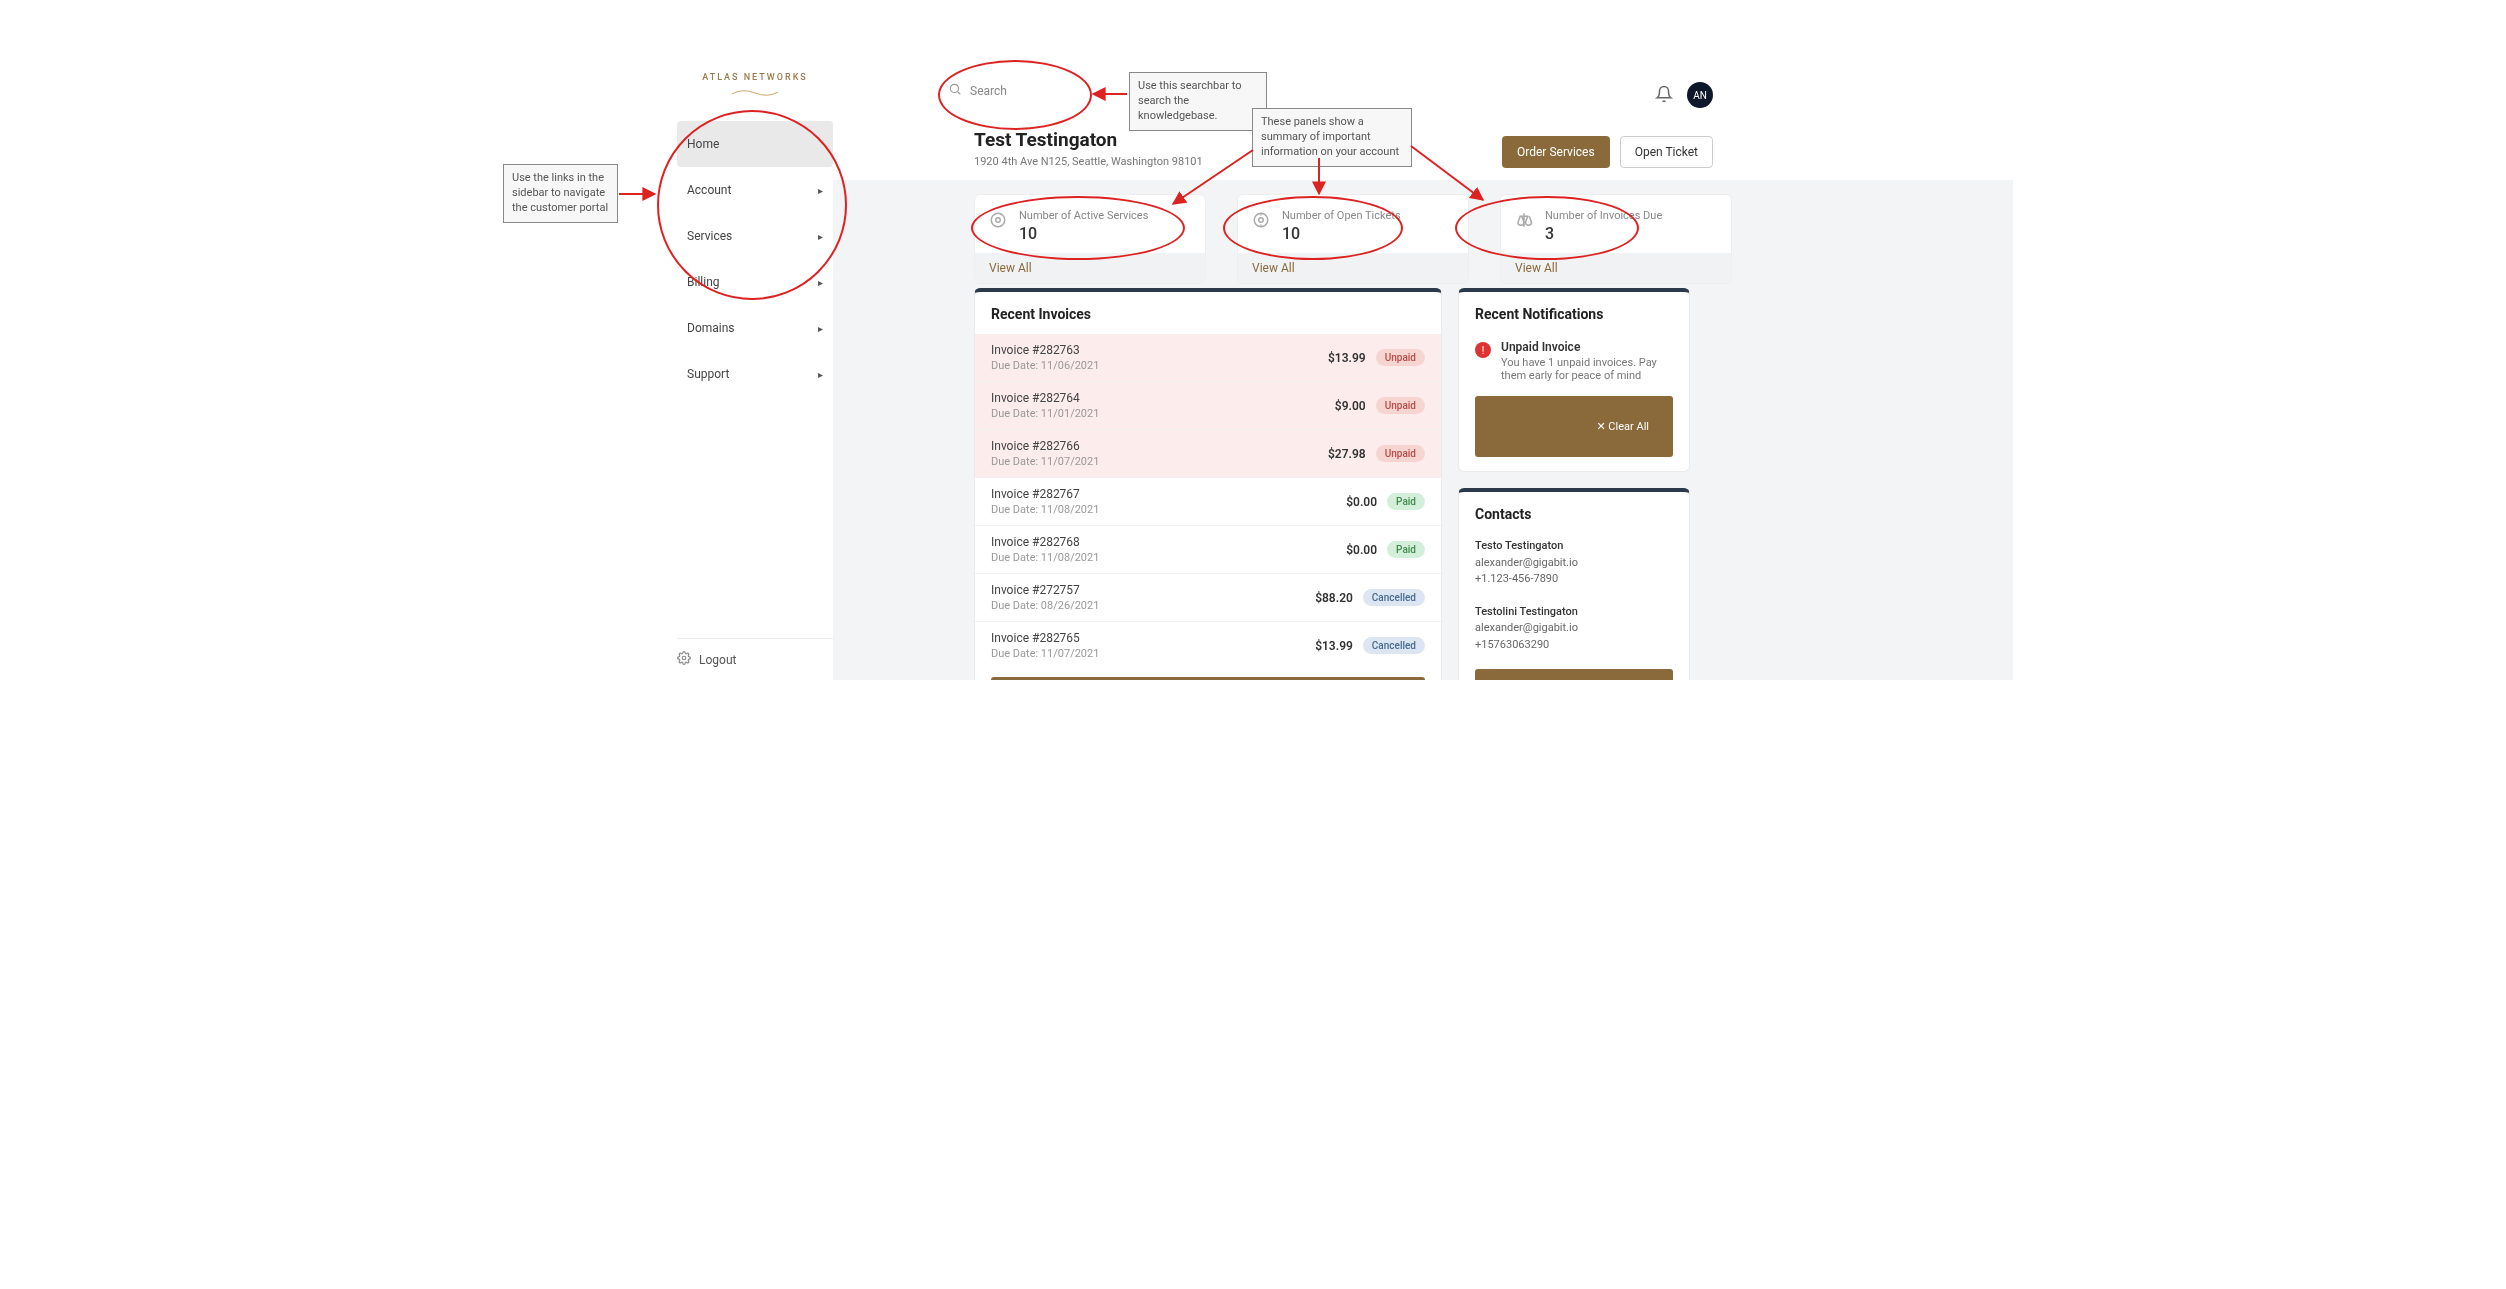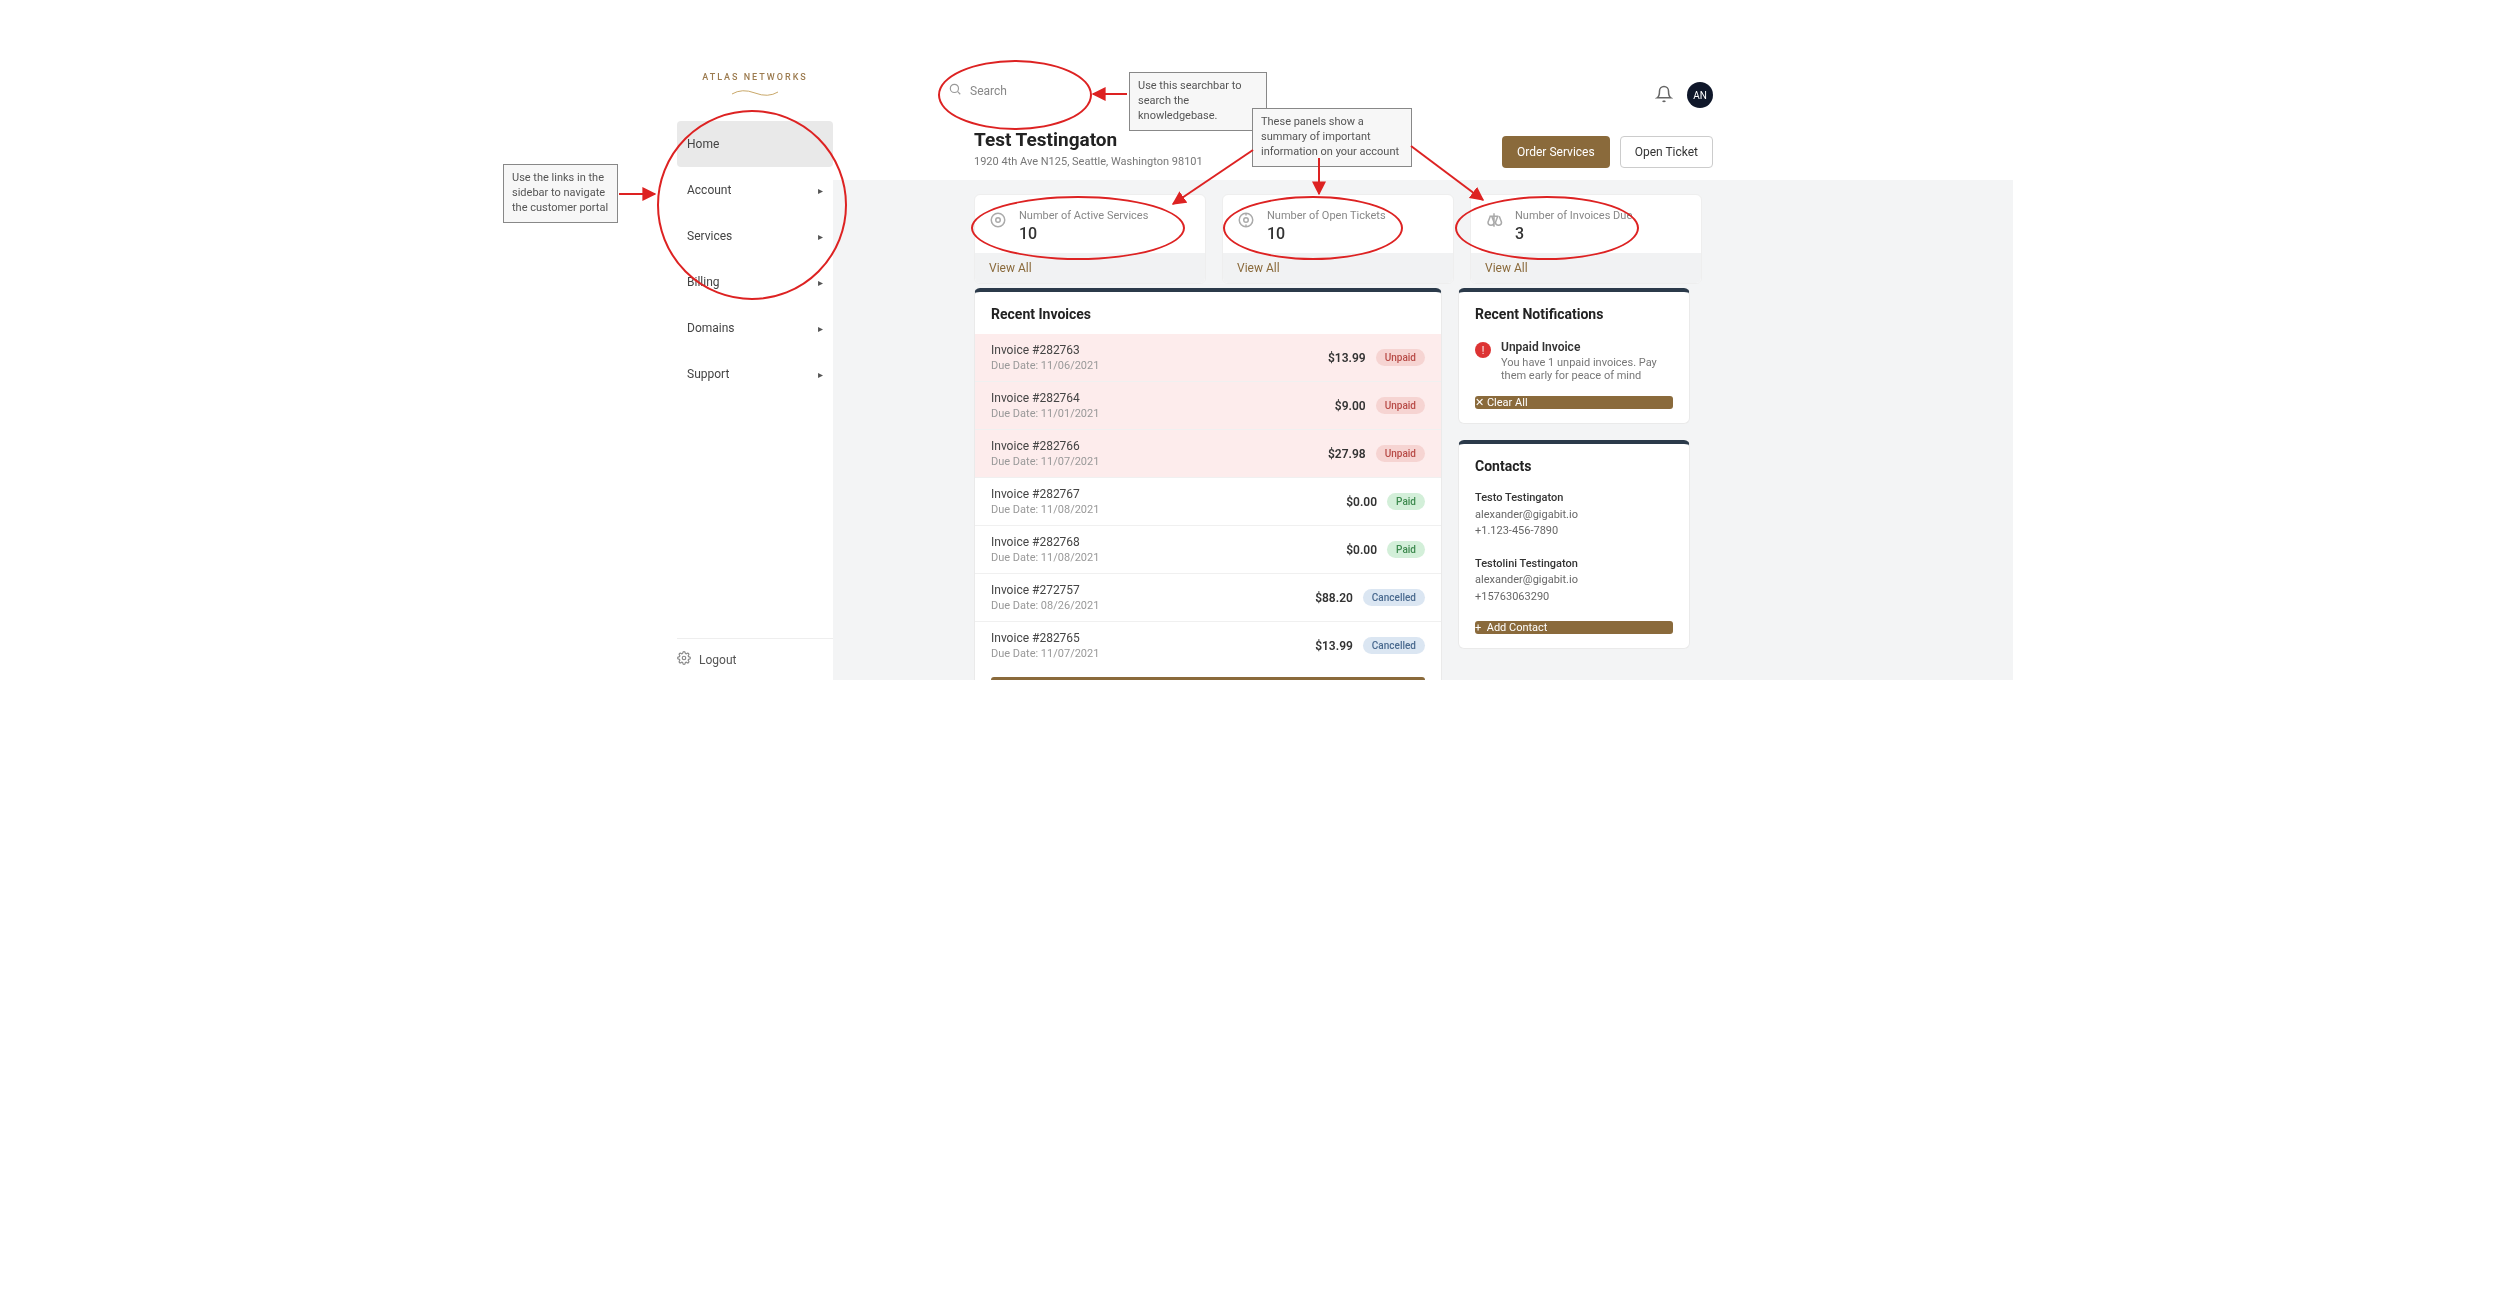--- a/index.html
+++ b/index.html
@@ -30,21 +30,21 @@
   .cust-addr { font-size:11px; color:#777; margin-top:4px; }
   .header-buttons { position:absolute; right:300px; top:136px; display:flex; gap:10px; }
   .btn { border-radius:4px; padding:8px 14px; font-size:12px; cursor:pointer; border:1px solid transparent; }
   .btn-primary { background:#8a6a3b; color:#fff; }
   .btn-outline { background:#fff; border:1px solid #ccc; color:#333; }
 
   
   .gray-bg { position:absolute; left:340px; top:180px; width:1180px; height:500px; background:#f3f4f5; z-index:-1; }
 
   
-  .summary-row { position:absolute; left:481px; top:194px; display:flex; gap:16px; }
+  .summary-row { position:absolute; left:481px; top:194px; display:flex; gap:31px; }
   .summary-card { width:232px; background:#fff; border-radius:6px; border:1px solid #eee; overflow:hidden; }
   .summary-body { display:flex; gap:12px; padding:14px 14px 10px 14px; align-items:flex-start;}
   .summary-icon { width:18px; height:18px; color:#999; flex-shrink:0; margin-top:2px;}
   .summary-label { font-size:11px; color:#888; }
   .summary-value { font-size:16px; font-weight:500; color:#333; margin-top:2px;}
   .summary-footer { background:#f1f2f3; padding:8px 14px; font-size:12px; color:#8a6a3b; cursor:pointer;}
 
   
   .col-left { position:absolute; left:481px; top:288px; width:468px; }
   .col-right { position:absolute; left:965px; top:288px; width:232px; }
@@ -62,21 +62,21 @@
   .badge { padding:3px 9px; border-radius:10px; font-size:10px; font-weight:500;}
   .badge-unpaid { background:#f6d4d2; color:#b84b47;}
   .badge-paid { background:#d3efd9; color:#3e8a4f;}
   .badge-cancelled { background:#dbe6f2; color:#4a6a8f;}
   .panel-footer-btn { background:#8a6a3b; color:#fff; text-align:center; padding:8px; font-size:12px; cursor:pointer; margin:8px 16px 0 16px; border-radius:3px;}
 
   .notif-row { display:flex; gap:10px; padding:6px 16px 10px 16px; align-items:flex-start;}
   .notif-excl { width:16px; height:16px; border-radius:50%; background:#d33; color:#fff; font-size:10px; display:flex; align-items:center; justify-content:center; flex-shrink:0; margin-top:2px;}
   .notif-title { font-size:12px; font-weight:600;}
   .notif-body { font-size:11px; color:#777; margin-top:2px;}
-  .panel-btn-full { margin:4px 16px 14px 16px; background:#8a6a3b; color:#fff; text-align:left; padding:0; font-size:11px; border-radius:3px; cursor:pointer;}
+  .panel-btn-full { margin:4px 16px 14px 16px; background:#8a6a3b; color:#fff; text-align:right; padding:24px; font-size:11px; border-radius:3px; cursor:pointer;}
 
   .contact-block { padding:4px 16px 12px 16px; font-size:11px; color:#666; line-height:1.5;}
   .contact-name { color:#333; font-weight:500;}
 
   
   .callout { position:absolute; border:1px solid #888; background:#f7f7f7; padding:6px 8px; font-size:11px; color:#555; line-height:1.35; }
   .ellipse { position:absolute; border:2px solid #d22; border-radius:50%; pointer-events:none; }
   svg.overlay { position:absolute; left:0; top:0; pointer-events:none; }
 </style>
 </head>

